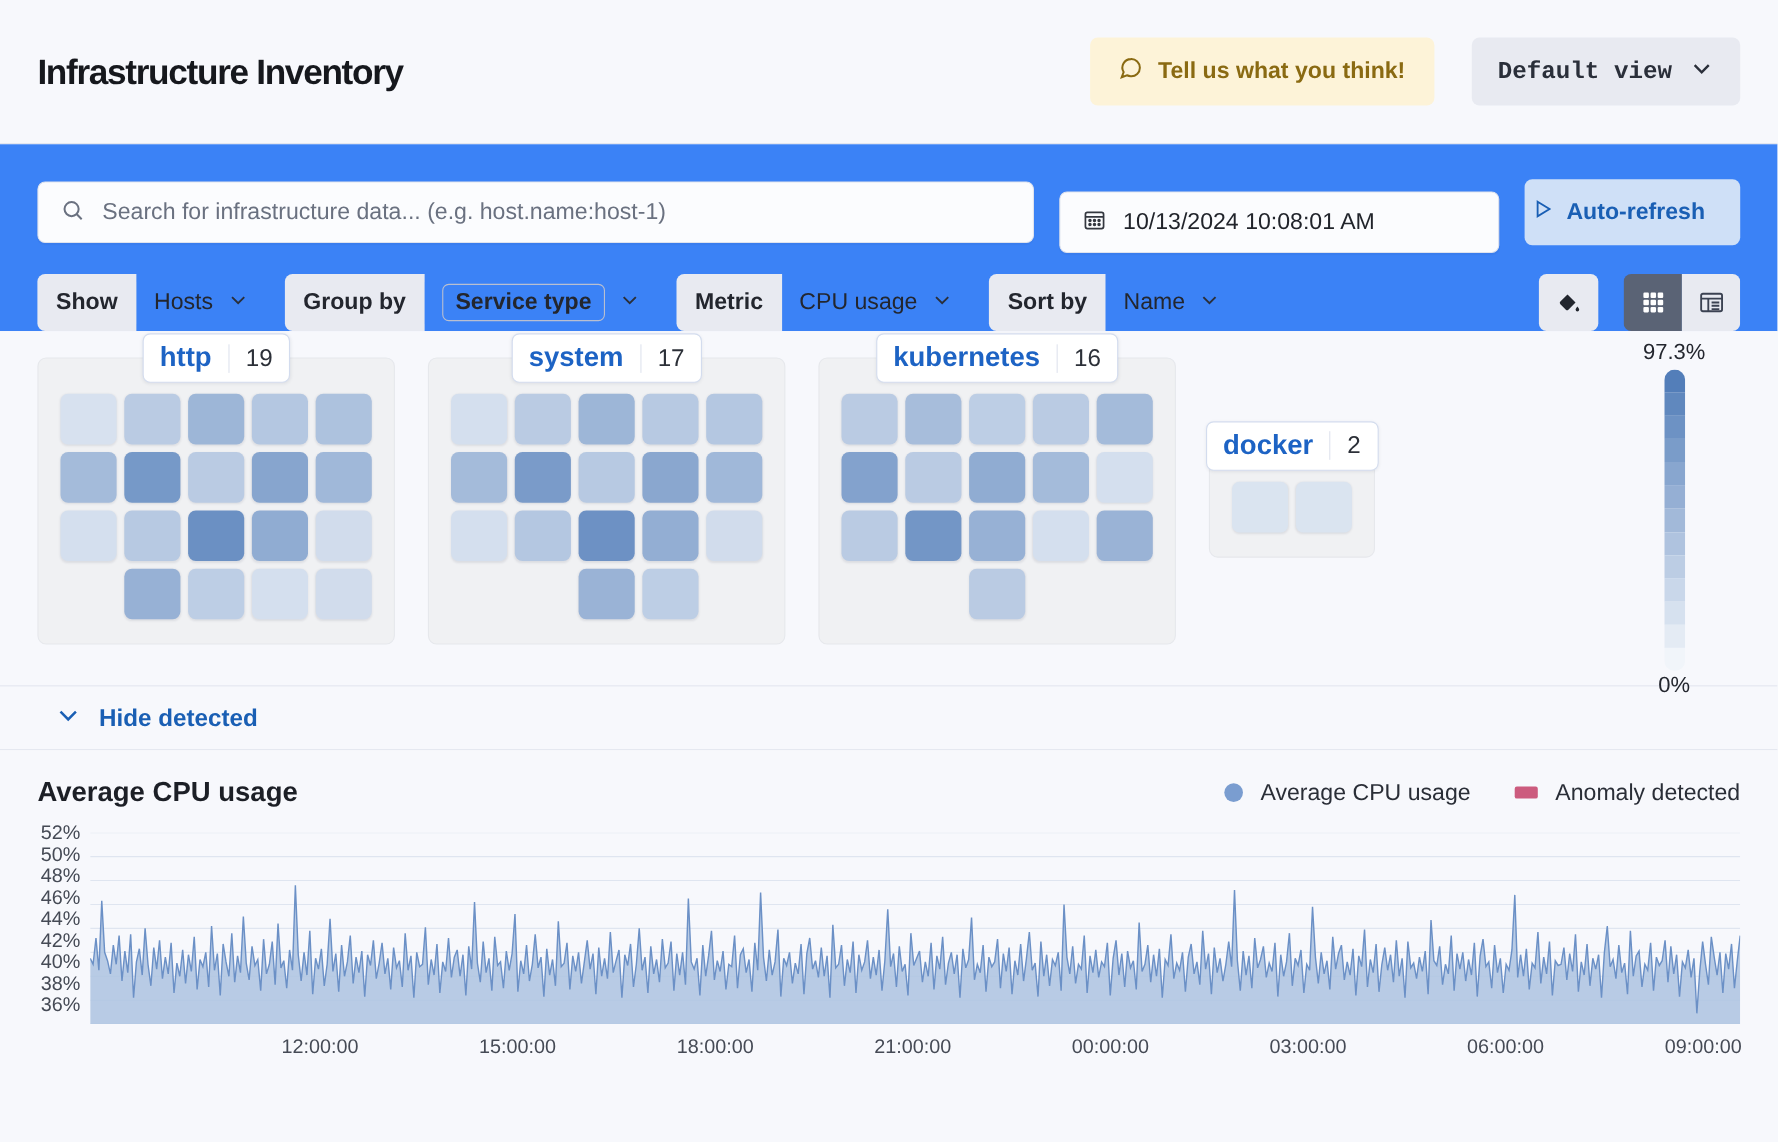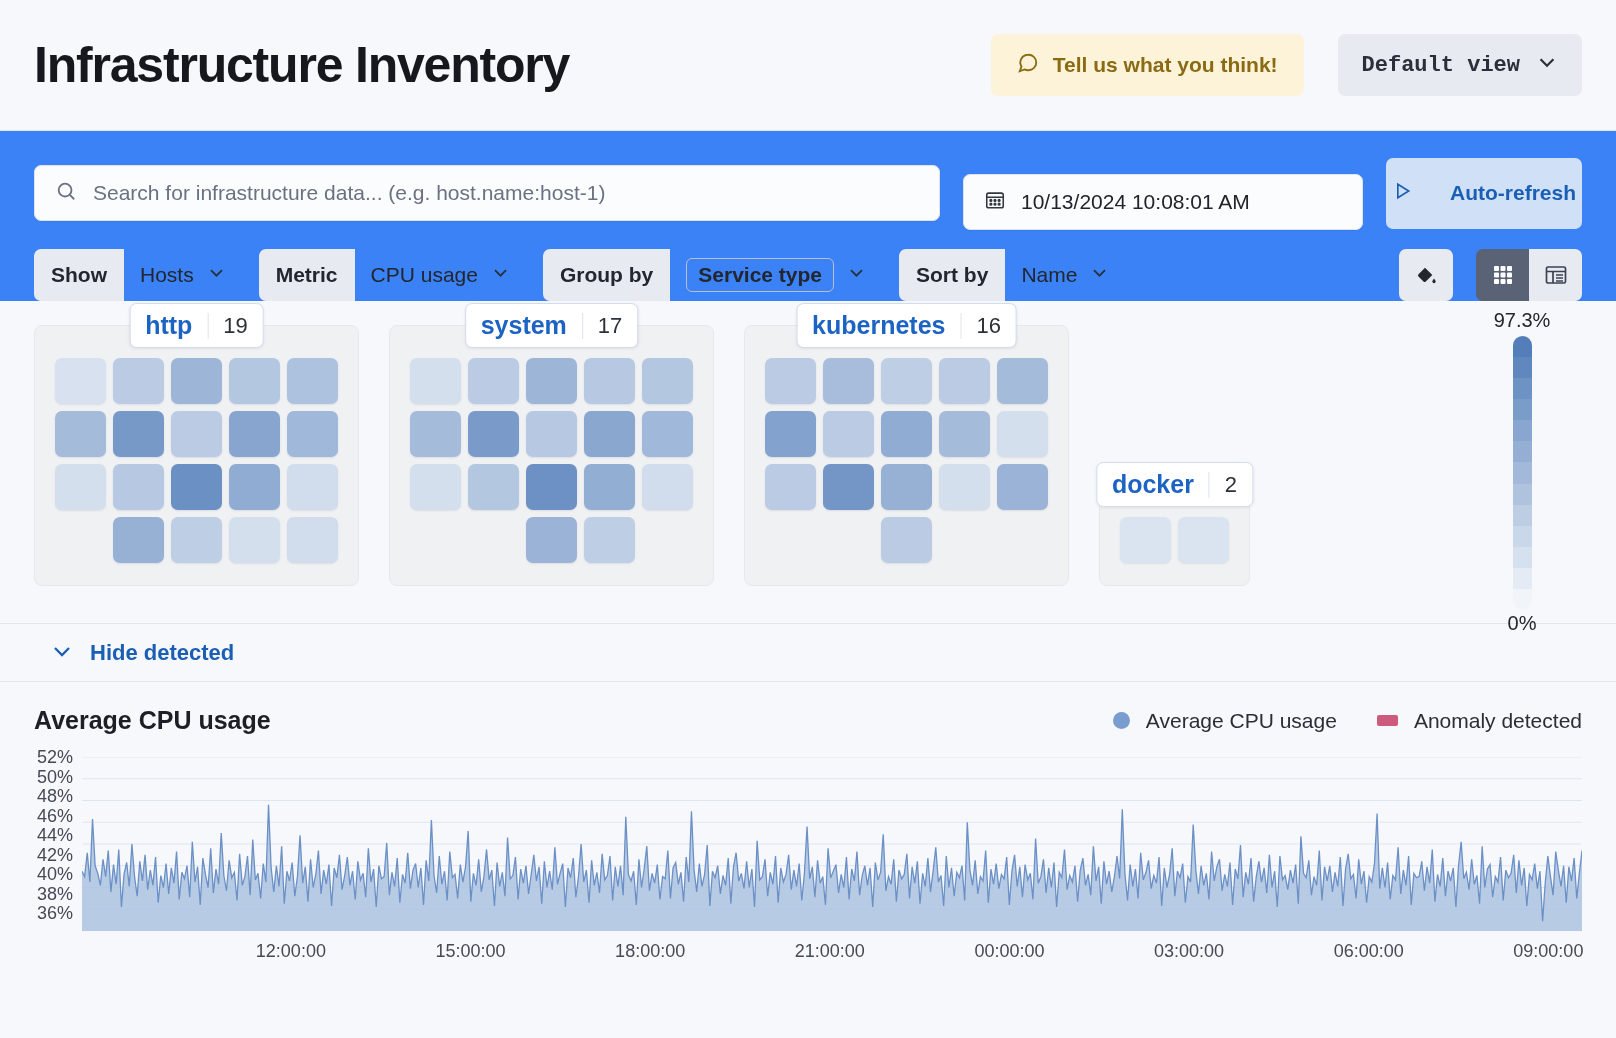--- a/index.html
+++ b/index.html
@@ -15,21 +15,21 @@
   
   .app-header {
     height: 131px;
     background: #f7f8fc;
     border-bottom: 1px solid #e3e6ef;
     display: flex; align-items: center;
     padding: 0 34px;
     position: relative;
   }
   .page-title {
-    font-size: 50px;
+    font-size: 32px;
     font-weight: 700;
     letter-spacing: -1.2px;
     color: #16181d;
     margin: 0;
   }
   .header-right {
     margin-left: auto;
     display: flex; align-items: center; gap: 34px;
   }
   .feedback-btn {
@@ -78,24 +78,24 @@
     width: 400px; height: 56px;
     background: #fbfcfe;
     border: 1px solid #dfe3ee;
     border-radius: 7px;
     display: flex; align-items: center; gap: 15px; padding: 0 20px;
     box-shadow: 0 1px 1px rgba(20,30,60,.04);
     margin-top: 18px;
   }
   .date-box .dt { font-size: 21px; color: #21242b; }
   .refresh-btn {
-    width: 196px; height: 71px;
+    width: 196px; height: 60px;
     background: #cfe0f7;
     border: none; border-radius: 7px;
-    display: flex; align-items: center; justify-content: space-between; 
+    display: flex; align-items: center; justify-content: flex-start; gap: 12px;
     color: #1a5fb4; font-size: 21px; font-weight: 700;
     cursor: pointer;
     font-family: "Liberation Sans", sans-serif;
   }
 
   .filter-row {
     display: flex; align-items: flex-end;
     margin-top: 19px;
     gap: 0;
   }
@@ -145,21 +145,21 @@
   .seg-btn.active { background: #5a6375; }
 
   
   .waffle-area {
     position: relative;
     height: 323px;
     padding: 24px 34px 0 34px;
     background: #f7f8fc;
     border-bottom: 1px solid #e3e6ef;
   }
-  .groups { display: flex; gap: 30px; align-items: flex-end; }
+  .groups { display: flex; gap: 30px; align-items: center; }
   .group { position: relative; }
   .group-badge {
     position: absolute;
     top: -22px; left: 50%; transform: translateX(-50%);
     background: #ffffff;
     border: 1px solid #d3dcee;
     border-radius: 7px;
     height: 45px;
     display: flex; align-items: center;
     box-shadow: 0 1px 3px rgba(30,40,70,.08);
@@ -307,34 +307,34 @@
       <div class="f-value">
         <span class="vtxt">Hosts</span>
         <span>
           <svg width="19" height="19" viewBox="0 0 24 24" fill="none" stroke="#2a2f3a" stroke-width="2.2">
               <polyline points="5 9 12 16 19 9"></polyline>
             </svg>
         </span>
       </div>
     </div>
     <div class="filter-group">
-      <div class="f-label">Metric</div>
-      <div class="f-value">
-        <span class="vtxt">CPU usage</span>
+      <div class="f-label">Group by</div>
+      <div class="f-value boxed">
+        <span class="vtxt">Service type</span>
         <span>
           <svg width="19" height="19" viewBox="0 0 24 24" fill="none" stroke="#2a2f3a" stroke-width="2.2">
               <polyline points="5 9 12 16 19 9"></polyline>
             </svg>
         </span>
       </div>
     </div>
     <div class="filter-group">
-      <div class="f-label">Group by</div>
-      <div class="f-value boxed">
-        <span class="vtxt">Service type</span>
+      <div class="f-label">Metric</div>
+      <div class="f-value">
+        <span class="vtxt">CPU usage</span>
         <span>
           <svg width="19" height="19" viewBox="0 0 24 24" fill="none" stroke="#2a2f3a" stroke-width="2.2">
               <polyline points="5 9 12 16 19 9"></polyline>
             </svg>
         </span>
       </div>
     </div>
     <div class="filter-group">
       <div class="f-label">Sort by</div>
       <div class="f-value">

